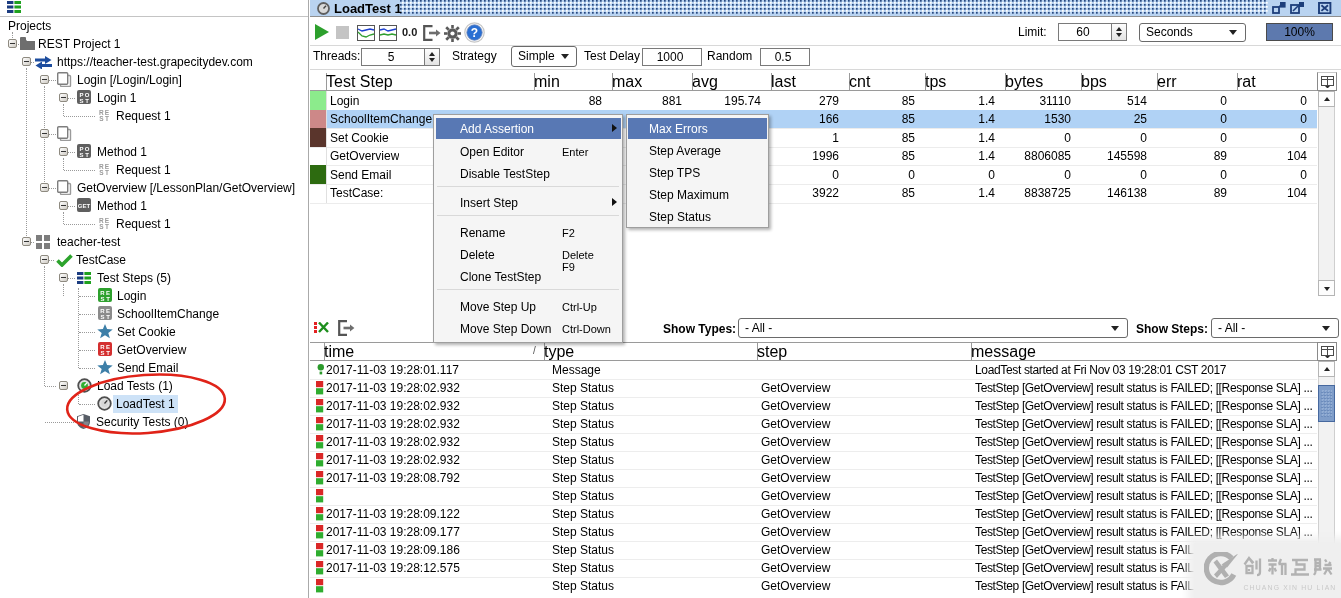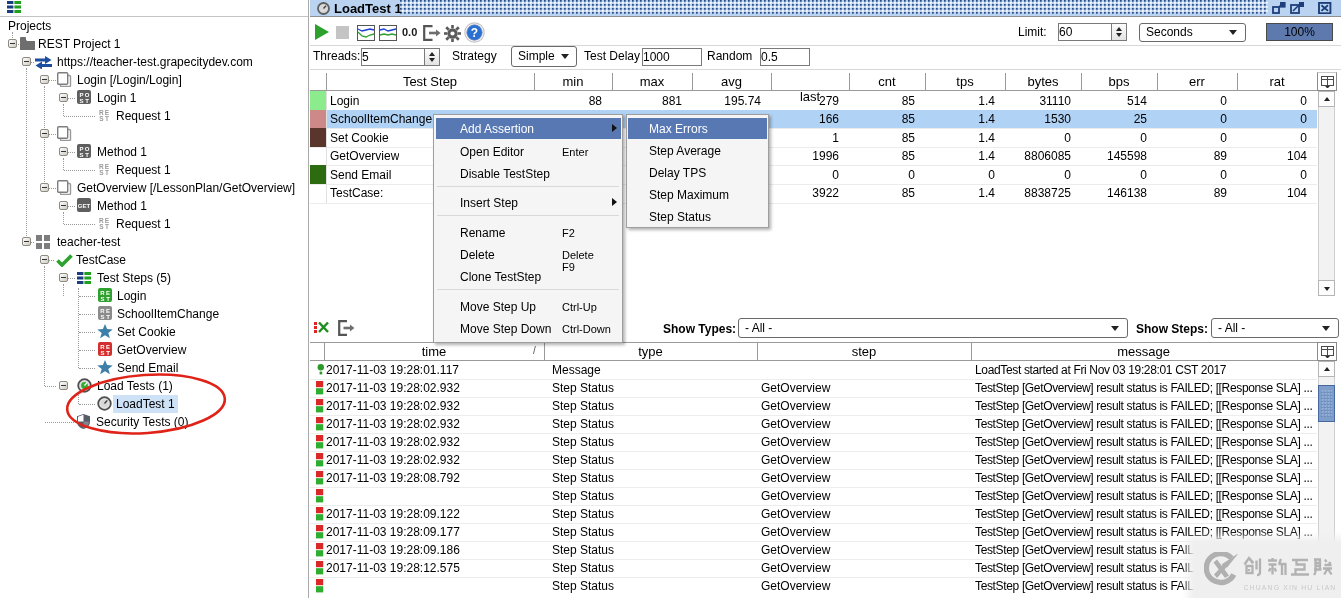--- a/index.html
+++ b/index.html
@@ -9,27 +9,27 @@
 .nw{white-space:nowrap}
 .td{width:0;height:0;border-left:4px solid transparent;border-right:4px solid transparent;border-top:5px solid #222}
 .tus{width:0;height:0;border-left:3px solid transparent;border-right:3px solid transparent;border-bottom:4px solid #222}
 .tds{width:0;height:0;border-left:3px solid transparent;border-right:3px solid transparent;border-top:4px solid #222}
 .tr{width:0;height:0;border-top:4px solid transparent;border-bottom:4px solid transparent;border-left:5px solid #111}
 .exp{position:absolute;width:9px;height:9px;background:linear-gradient(135deg,#fff,#cfcbc4);border:1px solid #8e8a80;border-radius:2px}
 .exp:after{content:"";position:absolute;left:1px;top:3px;width:5px;height:1px;background:#333}
 .dotv{position:absolute;border-left:1px dotted #9a9a9a;width:0}
 .doth{position:absolute;border-top:1px dotted #9a9a9a;height:0}
 .trw{position:absolute;height:18px;line-height:18px;white-space:nowrap}
-.inp{position:absolute;background:#fff;border:1px solid #7a7a7a;text-align:left;padding-right:4px;font-size:12px}
+.inp{position:absolute;background:#fff;border:1px solid #7a7a7a;text-align:center;padding-right:4px;font-size:12px}
 .dd{position:absolute;background:#fff;border:1px solid #6a6a6a;border-radius:3px;font-size:12px}
 .spin{position:absolute;width:16px;background:linear-gradient(#fdfdfd,#e3e3e3);border:1px solid #7a7a7a}
 .mi{position:absolute;left:26px;font-size:12px;line-height:22px}
 .msc{position:absolute;font-size:11px;line-height:22px}
 .sep{position:absolute;left:3px;right:3px;height:1px;background:#d9d9d9}
-.hc{position:absolute;top:0;height:18px;line-height:18px;text-align:center;font-size:13px}
+.hc{position:absolute;top:0;height:18px;line-height:18px;font-size:16px}
 .cell{position:absolute;height:18px;line-height:19px;text-align:right;font-size:12px}
 .lgc{position:absolute;height:18px;line-height:18px;font-size:12px;white-space:nowrap;overflow:hidden}
 </style></head><body>
 <div id="page">
 <div class="a" style="left:7px;top:1px;width:14px;height:12px"><svg width="14" height="12" viewBox="0 0 14 12">
         <rect x="0" y="0" width="6.4" height="3" fill="#1b3c80"></rect>
         <rect x="7.4" y="0" width="6.6" height="3" fill="#1fa11f"></rect>
         <rect x="0" y="4.5" width="6.4" height="3" fill="#1b3c80"></rect>
         <rect x="7.4" y="4.5" width="6.6" height="3" fill="#1fa11f"></rect>
         <rect x="0" y="9" width="6.4" height="3" fill="#1b3c80"></rect>
@@ -332,21 +332,21 @@
 <div class="a" style="left:310px;top:72px;width:1007px;height:19px;background:#fff;border-bottom:1px solid #9a9a9a"></div>
 <div class="a" style="left:326px;top:73px;width:1px;height:17px;background:#9a9a9a"></div>
 <div class="hc" style="left:326px;top:73px;width:208px">Test Step</div>
 <div class="a" style="left:534px;top:73px;width:1px;height:17px;background:#9a9a9a"></div>
 <div class="hc" style="left:534px;top:73px;width:78px">min</div>
 <div class="a" style="left:612px;top:73px;width:1px;height:17px;background:#9a9a9a"></div>
 <div class="hc" style="left:612px;top:73px;width:80px">max</div>
 <div class="a" style="left:692px;top:73px;width:1px;height:17px;background:#9a9a9a"></div>
 <div class="hc" style="left:692px;top:73px;width:79px">avg</div>
 <div class="a" style="left:771px;top:73px;width:1px;height:17px;background:#9a9a9a"></div>
-<div class="hc" style="left:771px;top:88px;width:78px">last</div>
+<div class="hc" style="left:771px;top:73px;width:78px">last</div>
 <div class="a" style="left:849px;top:73px;width:1px;height:17px;background:#9a9a9a"></div>
 <div class="hc" style="left:849px;top:73px;width:76px">cnt</div>
 <div class="a" style="left:925px;top:73px;width:1px;height:17px;background:#9a9a9a"></div>
 <div class="hc" style="left:925px;top:73px;width:80px">tps</div>
 <div class="a" style="left:1005px;top:73px;width:1px;height:17px;background:#9a9a9a"></div>
 <div class="hc" style="left:1005px;top:73px;width:76px">bytes</div>
 <div class="a" style="left:1081px;top:73px;width:1px;height:17px;background:#9a9a9a"></div>
 <div class="hc" style="left:1081px;top:73px;width:76px">bps</div>
 <div class="a" style="left:1157px;top:73px;width:1px;height:17px;background:#9a9a9a"></div>
 <div class="hc" style="left:1157px;top:73px;width:80px">err</div>
@@ -606,21 +606,21 @@
  <div class="sep" style="top:174px"></div>
  <div class="mi" style="top:181px">Move Step Up</div>
       <div class="msc" style="left:128px;top:181px">Ctrl-Up</div>
  <div class="mi" style="top:203px">Move Step Down</div>
       <div class="msc" style="left:128px;top:203px">Ctrl-Down</div>
 </div>
 <div class="a" style="left:626px;top:114px;width:143px;height:114px;background:#f5f5f5;border:1px solid #9e9e9e;box-shadow:2px 2px 3px rgba(0,0,0,0.3)">
  <div class="a" style="left:1px;top:3px;width:139px;height:21px;background:#5878b4"></div>
  <div class="mi" style="left:22px;top:3px;color:#fff">Max Errors</div>
  <div class="mi" style="left:22px;top:25px">Step Average</div>
- <div class="mi" style="left:22px;top:47px">Delay TPS</div>
+ <div class="mi" style="left:22px;top:47px">Step TPS</div>
  <div class="mi" style="left:22px;top:69px">Step Maximum</div>
  <div class="mi" style="left:22px;top:91px">Step Status</div>
 </div>
 <div class="a" style="left:1194px;top:543px;width:147px;height:55px;background:#efefef;box-shadow:0 0 8px 6px #efefef"></div>
 <div class="a" style="left:1204px;top:552px"><svg width="34" height="34" viewBox="0 0 34 34">
         <path d="M27.5 6.2 A14.5 14.5 0 1 0 29.8 22.5" stroke="#b0b0b0" stroke-width="5.4" fill="none"></path>
         <g fill="#b0b0b0">
           <path d="M9.5 10.5 L13 7.5 L25 23.5 L21 26 Z"></path>
           <path d="M21.5 10 L25 12.5 L13 26 L10 22.5 Z"></path>
           <path d="M17.5 12.5 L32.5 2.5 L34 2 L23 15.5 Z"></path>

